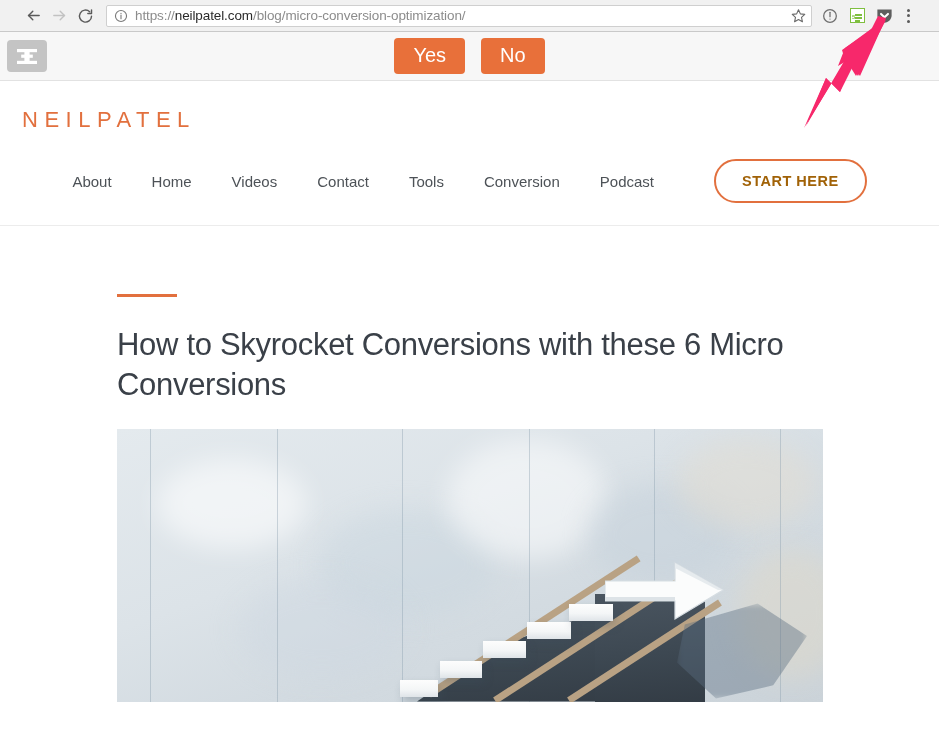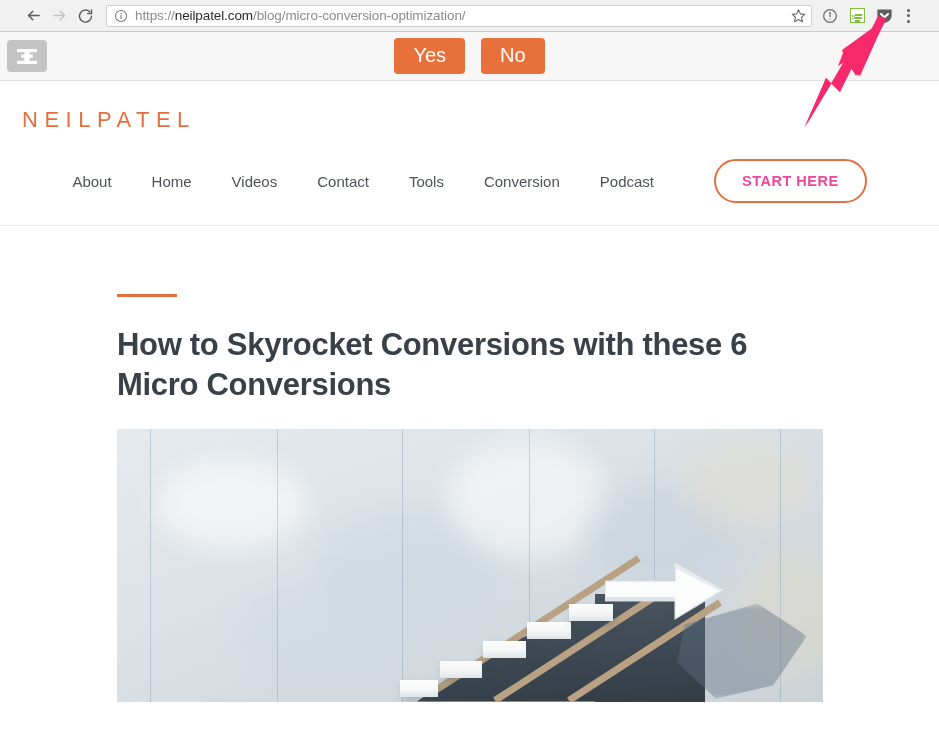--- a/index.html
+++ b/index.html
@@ -201,21 +201,21 @@
     font-size: 15px;
     color: #4d5257;
     text-decoration: none;
     white-space: nowrap;
   }
   .start-here {
     margin-left: 20px;
     border: 2px solid #e2703e;
     border-radius: 28px;
     padding: 12px 26px;
-    color: #ec4899;
+    color: #a16207;
     font-size: 14.5px;
     font-weight: bold;
     letter-spacing: 0.5px;
     white-space: nowrap;
     text-decoration: none;
   }
 
   
   .article {
     padding: 0 0 0 117px;
@@ -223,21 +223,21 @@
   .accent-rule {
     width: 60px;
     height: 3px;
     background: #e2703e;
     margin-top: 68px;
   }
   .post-title {
     margin: 28px 0 0 0;
     font-size: 31px;
     line-height: 1.3;
-    font-weight: bold;
+    font-weight: normal;
     color: #3a4048;
     letter-spacing: -0.3px;
     max-width: 690px;
   }
   .breadcrumb {
     margin-top: 29px;
     font-size: 12.5px;
     color: #a8adb3;
     white-space: nowrap;
   }

